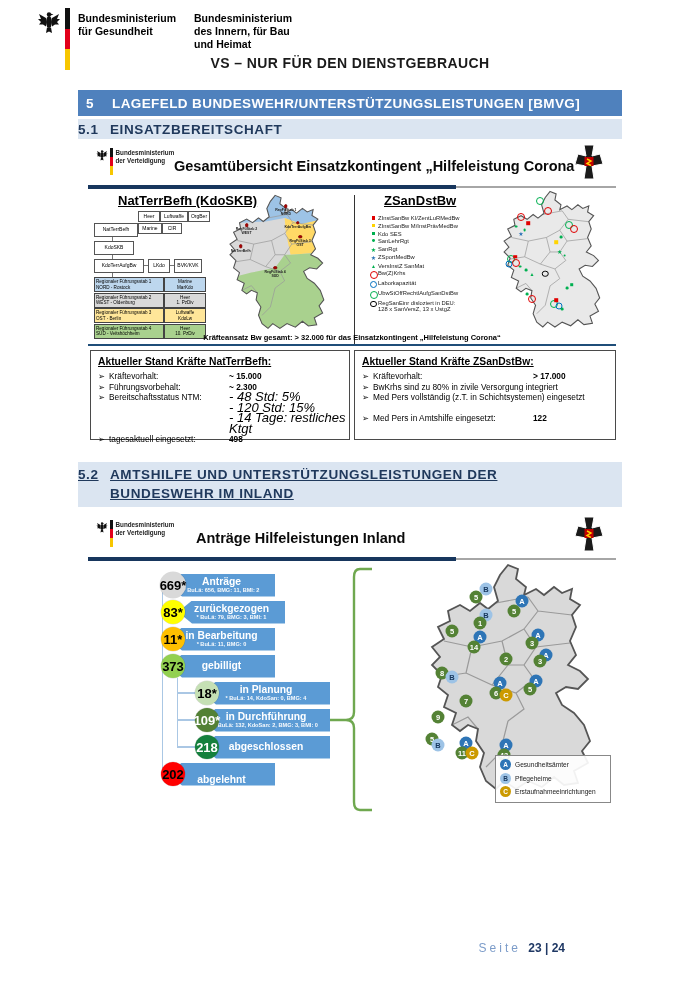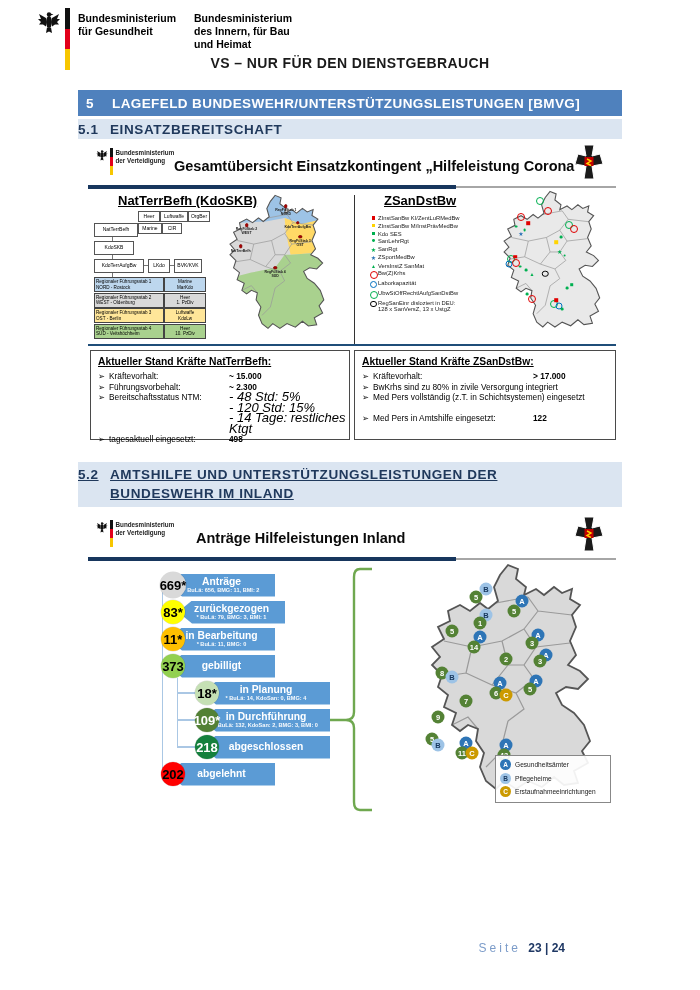--- a/index.html
+++ b/index.html
@@ -441,20 +441,21 @@
           <div class="mk sq-green" style="left: 66%; top: 61.7188%;"></div>
           <div class="mk ring-red" style="left: 33%; top: 71.0938%;"></div>
           <div class="mk dot-green" style="left: 29%; top: 67.9688%;"></div>
           <div class="mk ring-green" style="left: 51%; top: 74.2188%;"></div>
           <div class="mk ring-blue" style="left: 55%; top: 75.7812%;"></div>
           <div class="mk sq-red" style="left: 53%; top: 71.875%;"></div>
           <div class="mk dot-green" style="left: 58%; top: 77.3438%;"></div>
         </div>
     </div>
 
+    <div class="caption">Kräfteansatz Bw gesamt: &gt; 32.000 für das Einsatzkontingent „Hilfeleistung Corona“</div>
     <div class="s1-hr"></div>
 
     <div class="statbox" id="statbox-l">
       <div class="sb-title">Aktueller Stand Kräfte NatTerrBefh:</div>
       <div class="sb-row">
           <span class="bul">➢</span>
           <span class="sb-lab">Kräftevorhalt:</span>
           <span class="sb-val">~ 15.000</span>
         </div>
       <div class="sb-row">
@@ -571,21 +572,21 @@
         <div class="fc-circle" style="left: 61px; top: 137px; width: 24px; height: 24px; background: rgb(83, 129, 53); color: rgb(255, 255, 255);">109*</div>
         <div class="fc-banner" style="left: 68px; top: 137.5px; width: 128px;">
           <div class="fc-title">in Durchführung</div>
           <div class="fc-sub">* BuLä: 132, KdoSan: 2, BMG: 3, BMI: 0</div>
         </div>
         <div class="fc-circle" style="left: 61px; top: 164px; width: 24px; height: 24px; background: #15803d; color: rgb(255, 255, 255);">218</div>
         <div class="fc-banner" style="left: 68px; top: 164.5px; width: 128px;">
           <div class="fc-title">abgeschlossen</div>
         </div>
         <div class="fc-circle" style="left: 27px; top: 191px; width: 24px; height: 24px; background: rgb(255, 0, 0); color: rgb(0, 0, 0);">202</div>
-        <div class="fc-banner" style="left: 34px; top: 191.5px; width: 107px;">
+        <div class="fc-banner" style="left: 34px; top: 191.5px; width: 107px; justify-content: flex-end;">
           <div class="fc-title">abgelehnt</div>
         </div>
       </div>
 
     <svg class="abs" id="bracket" viewBox="0 0 42 245">
       <path d="M42,2 L30,2 Q24,2 24,10 L24,145 Q24,153 16,153 L0,153 M16,153 Q24,153 24,161 L24,235 Q24,243 30,243 L42,243" fill="none" stroke="#6fa84f" stroke-width="2.4"></path>
     </svg>
 
     <div class="mapbox" id="map2">
         <div style="position:absolute;left:20px;top:0">

